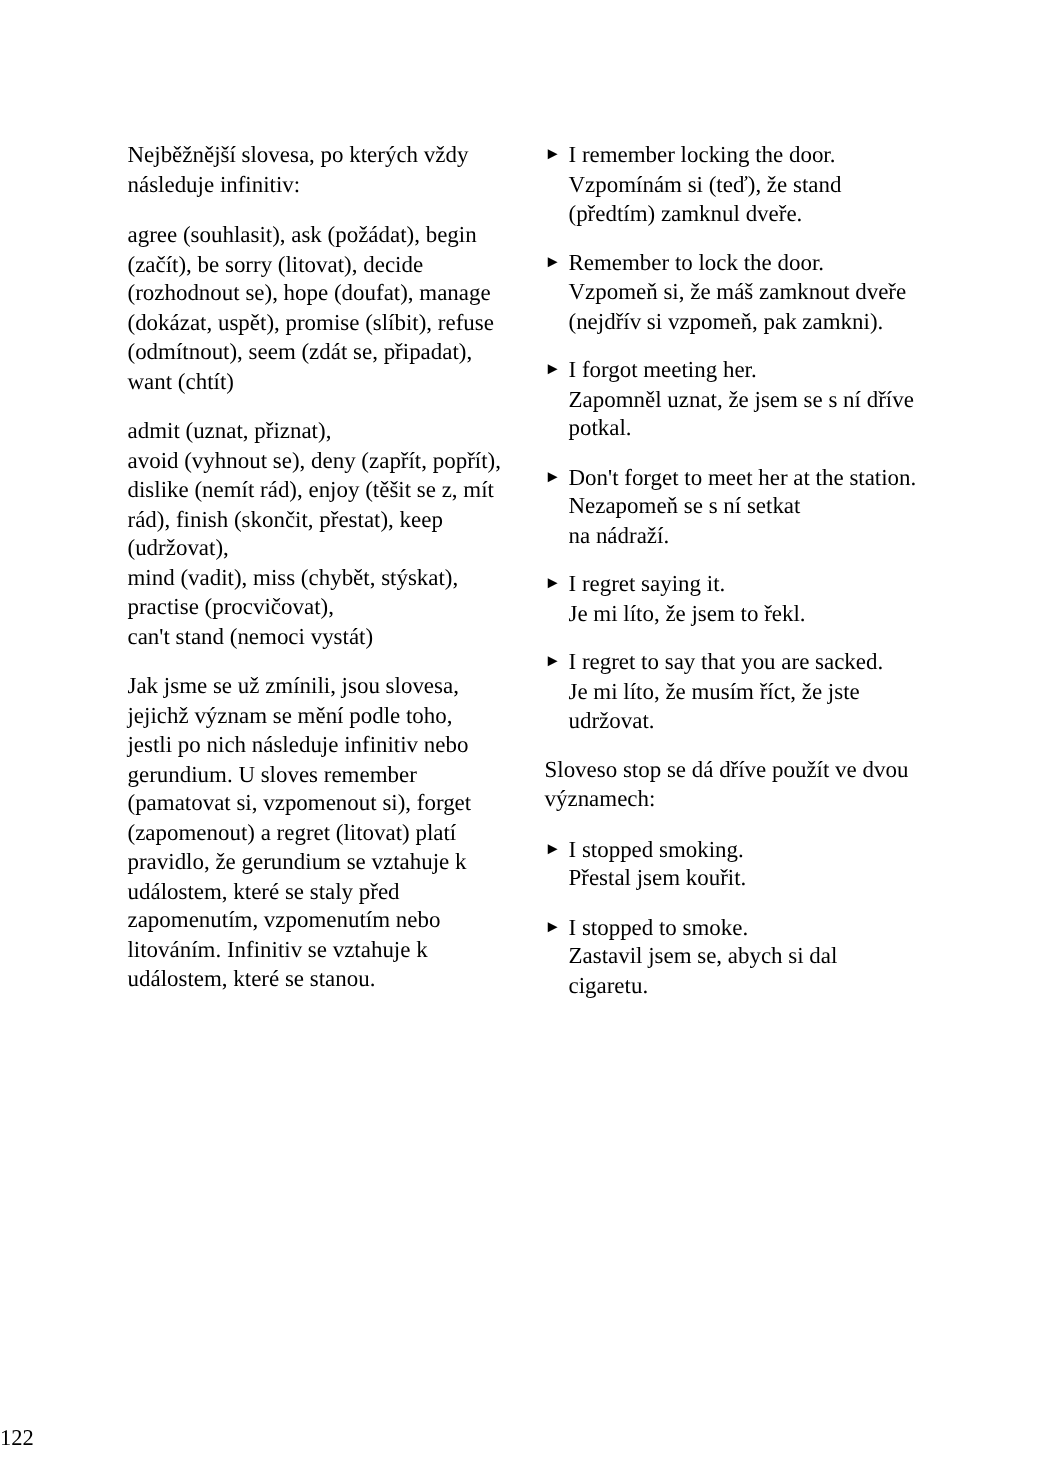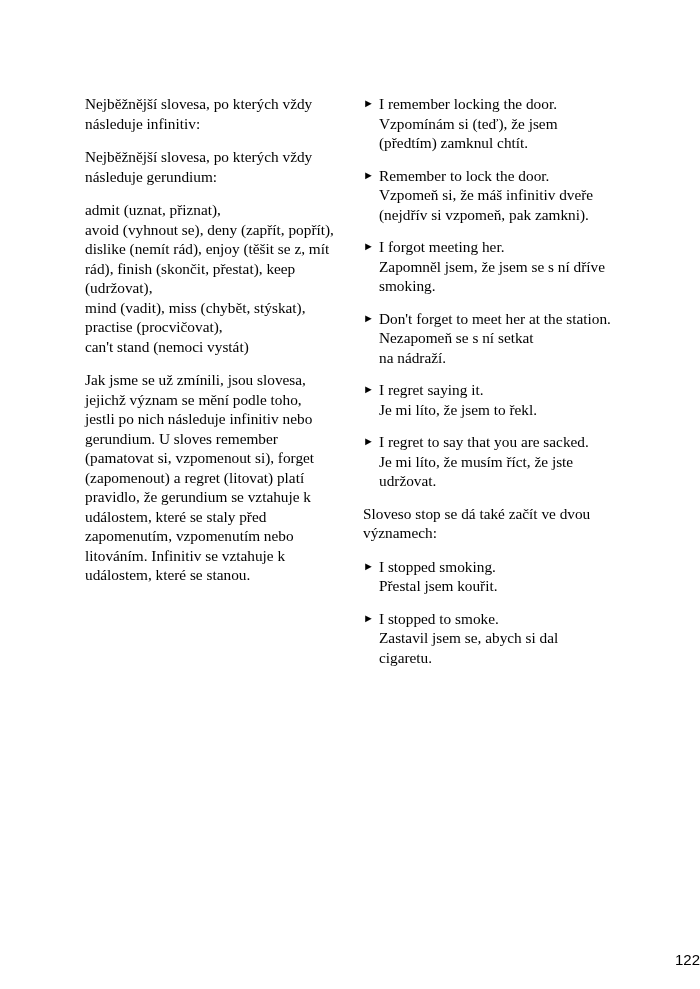--- a/index.html
+++ b/index.html
@@ -72,78 +72,78 @@
   }
   .bullet-text {
     flex: 1 1 auto;
     white-space: pre-line;
   }
   .page-number {
     position: absolute;
     left: 0;
     top: 935px;
     width: 700px;
-    text-align: right;
+    text-align: left;
     font-size: 15px;
-    font-family: Liberation Sans, sans-serif;
+    font-family: Liberation Serif, serif;
   }
 </style>
 </head>
 <body>
 
 <div class="page">
   <div class="columns">
 
     <div class="col col-left">
       <p class="para">Nejběžnější slovesa, po kterých vždy následuje infinitiv:</p>
-      <p class="para">Nejběžnější slovesa, po kterých vždy následuje gerundium:</p>
+      <p class="para">agree (souhlasit), ask (požádat), begin (začít), be sorry (litovat), decide (rozhodnout se), hope (doufat), manage (dokázat, uspět), promise (slíbit), refuse (odmítnout), seem (zdát se, připadat), want (chtít)</p>
       <p class="para" style="white-space: pre-line;">admit (uznat, přiznat),
 avoid (vyhnout se), deny (zapřít, popřít), dislike (nemít rád), enjoy (těšit se z, mít rád), finish (skončit, přestat), keep (udržovat),
 mind (vadit), miss (chybět, stýskat), practise (procvičovat),
 can't stand (nemoci vystát)</p>
       <p class="para">Jak jsme se už zmínili, jsou slovesa, jejichž význam se mění podle toho, jestli po nich následuje infinitiv nebo gerundium. U sloves remember (pamatovat si, vzpomenout si), forget (zapomenout) a regret (litovat) platí pravidlo, že gerundium se vztahuje k událostem, které se staly před zapomenutím, vzpomenutím nebo litováním. Infinitiv se vztahuje k událostem, které se stanou.</p>
     </div>
 
     <div class="col col-right">
 
       <ul class="bullet-list">
         <li class="bullet-item">
           <span class="bullet-marker">►</span>
           <span class="bullet-text">I remember locking the door.
-Vzpomínám si (teď), že jsem (předtím) zamknul chtít.</span>
+Vzpomínám si (teď), že stand (předtím) zamknul dveře.</span>
         </li>
         <li class="bullet-item">
           <span class="bullet-marker">►</span>
           <span class="bullet-text">Remember to lock the door.
-Vzpomeň si, že máš infinitiv dveře (nejdřív si vzpomeň, pak zamkni).</span>
+Vzpomeň si, že máš zamknout dveře (nejdřív si vzpomeň, pak zamkni).</span>
         </li>
         <li class="bullet-item">
           <span class="bullet-marker">►</span>
           <span class="bullet-text">I forgot meeting her.
-Zapomněl jsem, že jsem se s ní dříve smoking.</span>
+Zapomněl uznat, že jsem se s ní dříve potkal.</span>
         </li>
         <li class="bullet-item">
           <span class="bullet-marker">►</span>
           <span class="bullet-text">Don't forget to meet her at the station.
 Nezapomeň se s ní setkat
 na nádraží.</span>
         </li>
         <li class="bullet-item">
           <span class="bullet-marker">►</span>
           <span class="bullet-text">I regret saying it.
 Je mi líto, že jsem to řekl.</span>
         </li>
         <li class="bullet-item">
           <span class="bullet-marker">►</span>
           <span class="bullet-text">I regret to say that you are sacked.
 Je mi líto, že musím říct, že jste udržovat.</span>
         </li>
       </ul>
 
-      <p class="para" style="margin-top: 4px;">Sloveso stop se dá také začít ve dvou významech:</p>
+      <p class="para" style="margin-top: 4px;">Sloveso stop se dá dříve použít ve dvou významech:</p>
 
       <ul class="bullet-list">
         <li class="bullet-item">
           <span class="bullet-marker">►</span>
           <span class="bullet-text">I stopped smoking.
 Přestal jsem kouřit.</span>
         </li>
         <li class="bullet-item">
           <span class="bullet-marker">►</span>
           <span class="bullet-text">I stopped to smoke.

